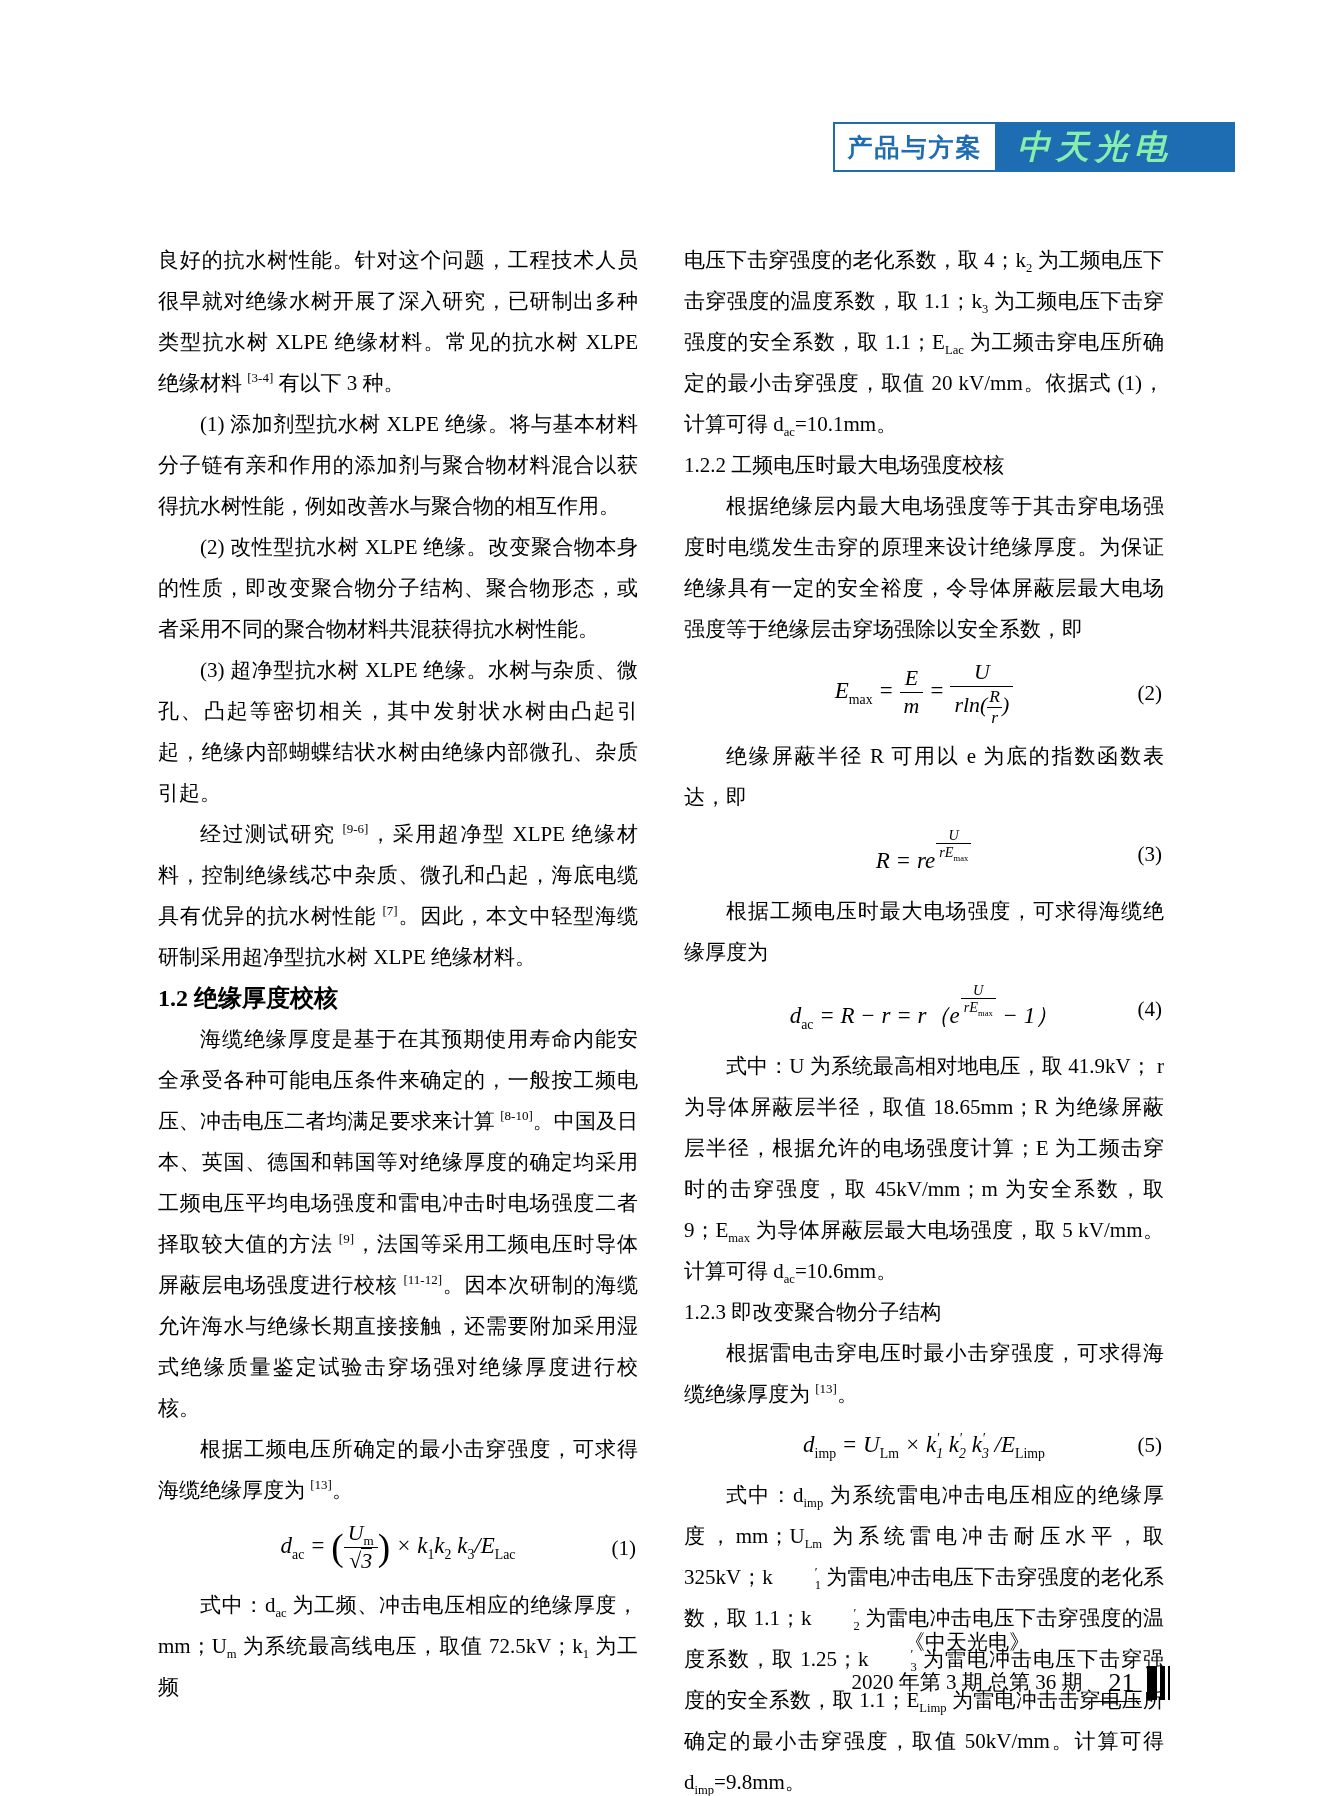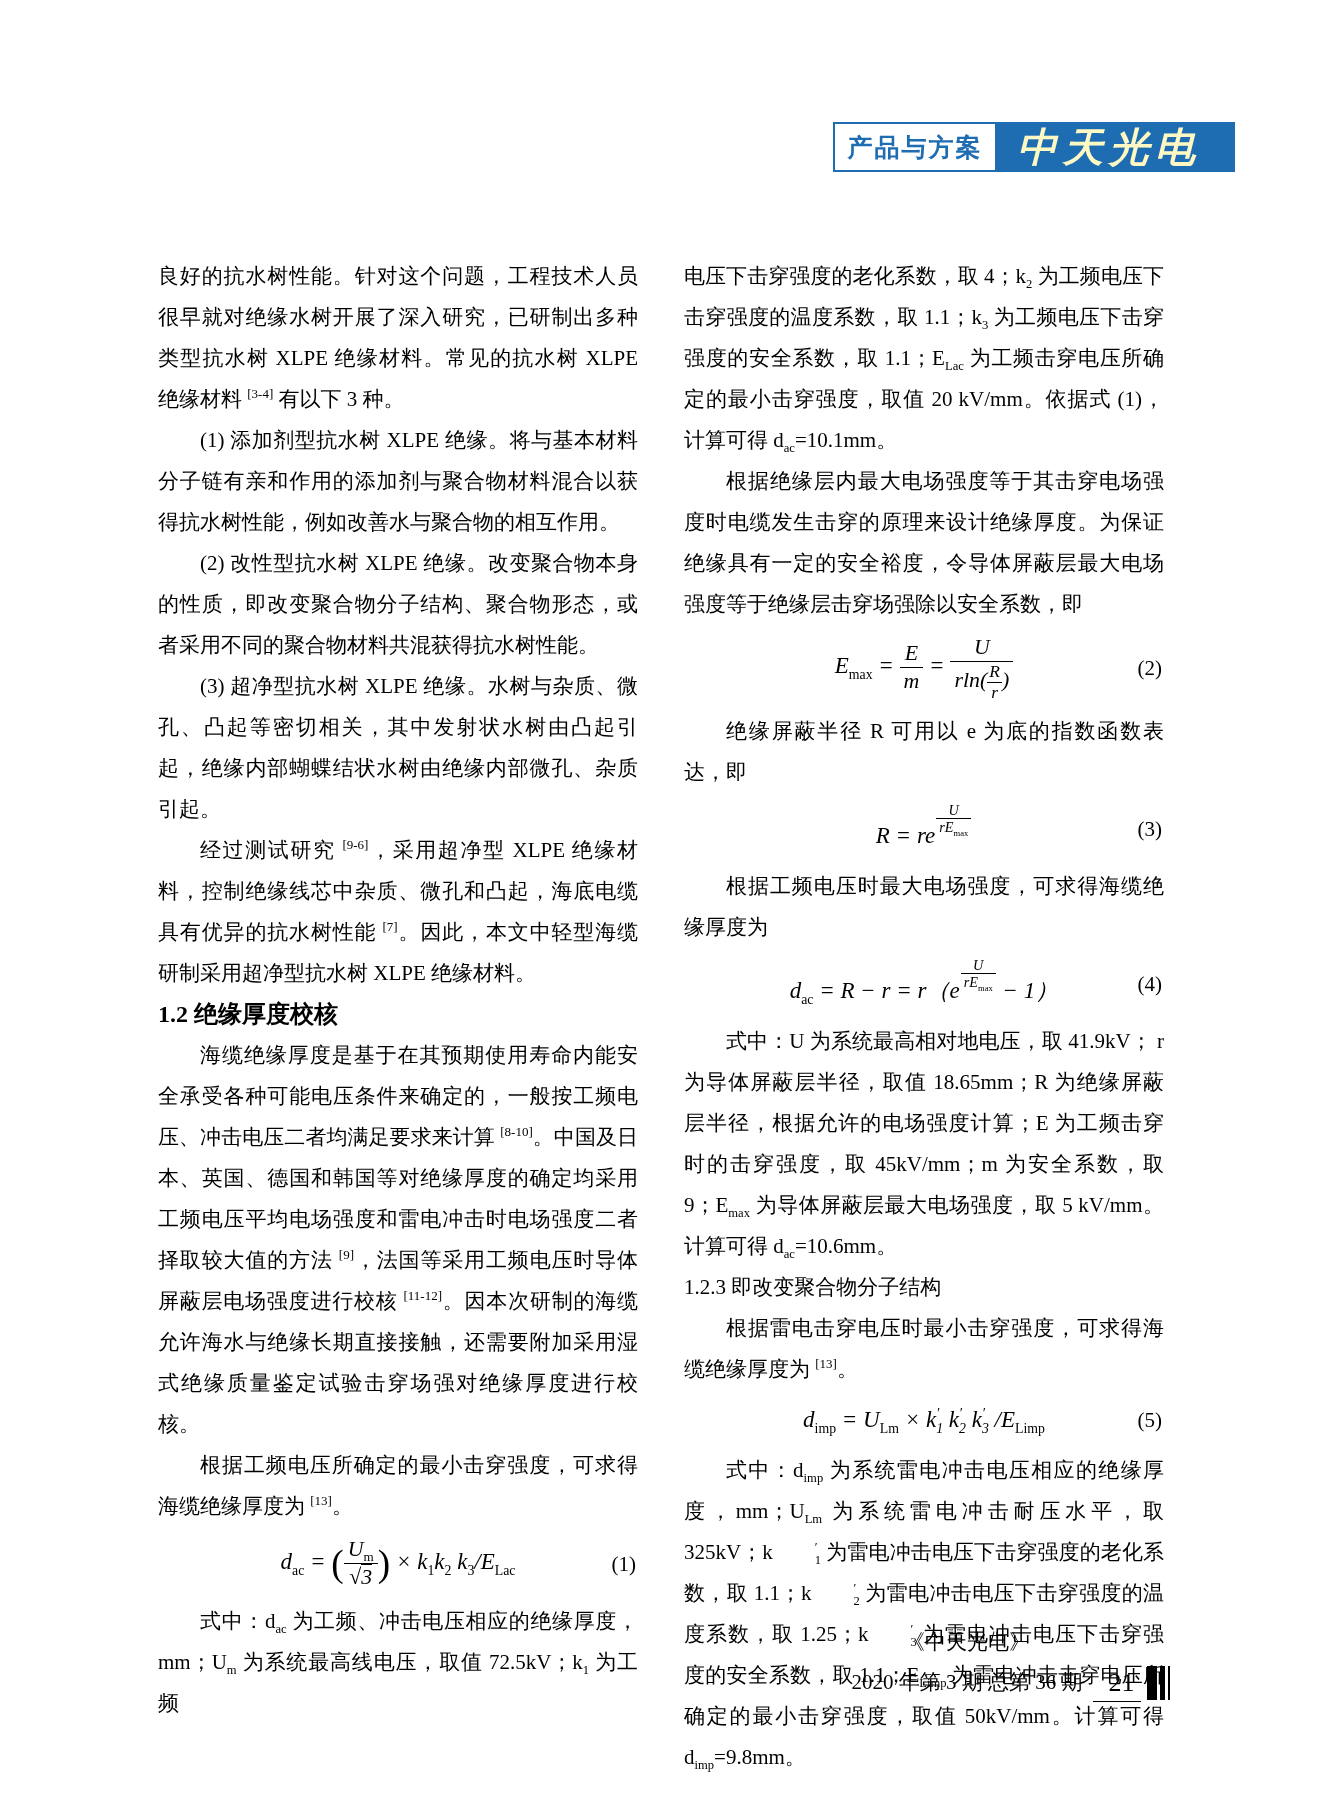--- a/index.html
+++ b/index.html
@@ -5,27 +5,27 @@
   html,body{margin:0;padding:0;background:#e8e8e8;}
   .page{position:relative;width:1323px;height:1796px;background:#ffffff;margin:0 auto;
         font-family:"Liberation Serif","DejaVu Sans",serif;color:#000;overflow:hidden;}
 
   
   .header{position:absolute;top:122px;left:833px;display:flex;align-items:stretch;height:50px;border-radius:25px;}
   .header-tag{box-sizing:border-box;width:164px;border:2px solid var(--accent);
               display:flex;align-items:center;justify-content:center;
               font-family:"Liberation Sans","DejaVu Sans",sans-serif;
               font-size:25px;font-weight:bold;color:var(--accent);letter-spacing:2px;}
-  .header-logo{box-sizing:border-box;width:238px;background:var(--accent);color:#fef9c3;
+  .header-logo{box-sizing:border-box;width:238px;background:var(--accent);color:#86efac;
                display:flex;align-items:center;padding-left:20px;
                font-family:"Liberation Serif","DejaVu Serif",serif;
-               font-size:40px;font-weight:bold;font-style:italic;letter-spacing:6px;}
+               font-size:33px;font-weight:bold;font-style:italic;letter-spacing:6px;}
 
   
-  .col{position:absolute;top:256px;width:480px;font-size:21px;line-height:41px;text-align:justify;}
+  .col{position:absolute;top:240px;width:480px;font-size:21px;line-height:41px;text-align:justify;}
   .col-left{left:158px;}
   .col-right{left:684px;}
   .para{margin:0;}
   .ind{text-indent:2em;}
   .h2{font-weight:bold;font-size:24px;}
   .h3{font-weight:normal;}
   sub{font-size:0.6em;line-height:0;}
   sup.ref{font-size:0.62em;line-height:0;vertical-align:super;}
 
   
@@ -77,20 +77,21 @@
       <p class="para ind">(3) 超净型抗水树 XLPE 绝缘。水树与杂质、微孔、凸起等密切相关，其中发射状水树由凸起引起，绝缘内部蝴蝶结状水树由绝缘内部微孔、杂质引起。</p>
       <p class="para ind">经过测试研究 <sup class="ref">[9-6]</sup>，采用超净型 XLPE 绝缘材料，控制绝缘线芯中杂质、微孔和凸起，海底电缆具有优异的抗水树性能 <sup class="ref">[7]</sup>。因此，本文中轻型海缆研制采用超净型抗水树 XLPE 绝缘材料。</p>
       <div class="h2">1.2 绝缘厚度校核</div>
       <p class="para ind">海缆绝缘厚度是基于在其预期使用寿命内能安全承受各种可能电压条件来确定的，一般按工频电压、冲击电压二者均满足要求来计算 <sup class="ref">[8-10]</sup>。中国及日本、英国、德国和韩国等对绝缘厚度的确定均采用工频电压平均电场强度和雷电冲击时电场强度二者择取较大值的方法 <sup class="ref">[9]</sup>，法国等采用工频电压时导体屏蔽层电场强度进行校核 <sup class="ref">[11-12]</sup>。因本次研制的海缆允许海水与绝缘长期直接接触，还需要附加采用湿式绝缘质量鉴定试验击穿场强对绝缘厚度进行校核。</p>
       <p class="para ind">根据工频电压所确定的最小击穿强度，可求得海缆绝缘厚度为 <sup class="ref">[13]</sup>。</p>
       <div class="eq"><span class="eqbody"><span><span class="it">d</span><sub>ac</sub></span> = <span class="bigp">(</span><span class="frac"><span class="fn"><span><span class="it">U</span><sub>m</sub></span></span><span class="fd"><span>√<span class="sqb">3</span></span></span></span><span class="bigp">)</span> × <span><span class="it">k</span><sub>1</sub></span><span><span class="it">k</span><sub>2</sub></span> <span><span class="it">k</span><sub>3</sub></span>/<span><span class="it">E</span><sub>Lac</sub></span></span><span class="eqnum">(1)</span></div>
       <p class="para ind">式中：<span>d<sub>ac</sub></span> 为工频、冲击电压相应的绝缘厚度，mm；<span>U<sub>m</sub></span> 为系统最高线电压，取值 72.5kV；<span>k<sub>1</sub></span> 为工频</p>
     </div>
   <div class="col col-right" id="col-right">
       <p class="para">电压下击穿强度的老化系数，取 4；<span>k<sub>2</sub></span> 为工频电压下击穿强度的温度系数，取 1.1；<span>k<sub>3</sub></span> 为工频电压下击穿强度的安全系数，取 1.1；<span>E<sub>Lac</sub></span> 为工频击穿电压所确定的最小击穿强度，取值 20 kV/mm。依据式 (1)，计算可得 <span>d<sub>ac</sub></span>=10.1mm。</p>
+      <div class="h3">1.2.2 工频电压时最大电场强度校核</div>
       <p class="para ind">根据绝缘层内最大电场强度等于其击穿电场强度时电缆发生击穿的原理来设计绝缘厚度。为保证绝缘具有一定的安全裕度，令导体屏蔽层最大电场强度等于绝缘层击穿场强除以安全系数，即</p>
       <div class="eq"><span class="eqbody"><span><span class="it">E</span><sub>max</sub></span> = <span class="frac"><span class="fn"><span class="it">E</span></span><span class="fd"><span class="it">m</span></span></span> = <span class="frac"><span class="fn"><span class="it">U</span></span><span class="fd"><span class="it">r</span>ln(<span class="frac"><span class="fn"><span class="it">R</span></span><span class="fd"><span class="it">r</span></span></span>)</span></span></span><span class="eqnum">(2)</span></div>
       <p class="para ind">绝缘屏蔽半径 R 可用以 e 为底的指数函数表达，即</p>
       <div class="eq"><span class="eqbody"><span class="it">R</span> = <span class="it">r</span>e<span class="efrac"><span class="fn"><span class="it">U</span></span><span class="fd">r<span>E<sub>max</sub></span></span></span></span><span class="eqnum">(3)</span></div>
       <p class="para ind">根据工频电压时最大电场强度，可求得海缆绝缘厚度为</p>
       <div class="eq"><span class="eqbody"><span><span class="it">d</span><sub>ac</sub></span> = <span class="it">R</span> − <span class="it">r</span> = <span class="it">r</span>（e<span class="efrac"><span class="fn"><span class="it">U</span></span><span class="fd">r<span>E<sub>max</sub></span></span></span> − 1）</span><span class="eqnum">(4)</span></div>
       <p class="para ind">式中：U 为系统最高相对地电压，取 41.9kV； r 为导体屏蔽层半径，取值 18.65mm；R 为绝缘屏蔽层半径，根据允许的电场强度计算；E 为工频击穿时的击穿强度，取 45kV/mm；m 为安全系数，取 9；<span>E<sub>max</sub></span> 为导体屏蔽层最大电场强度，取 5 kV/mm。计算可得 <span>d<sub>ac</sub></span>=10.6mm。</p>
       <div class="h3">1.2.3 即改变聚合物分子结构</div>
       <p class="para ind">根据雷电击穿电压时最小击穿强度，可求得海缆绝缘厚度为 <sup class="ref">[13]</sup>。</p>
       <div class="eq"><span class="eqbody"><span><span class="it">d</span><sub>imp</sub></span> = <span><span class="it">U</span><sub>Lm</sub></span> × <span><span class="it">k</span><span class="supsub"><span class="u">′</span><span class="d">1</span></span></span>  <span><span class="it">k</span><span class="supsub"><span class="u">′</span><span class="d">2</span></span></span>  <span><span class="it">k</span><span class="supsub"><span class="u">′</span><span class="d">3</span></span></span> /<span><span class="it">E</span><sub>Limp</sub></span></span><span class="eqnum">(5)</span></div>

